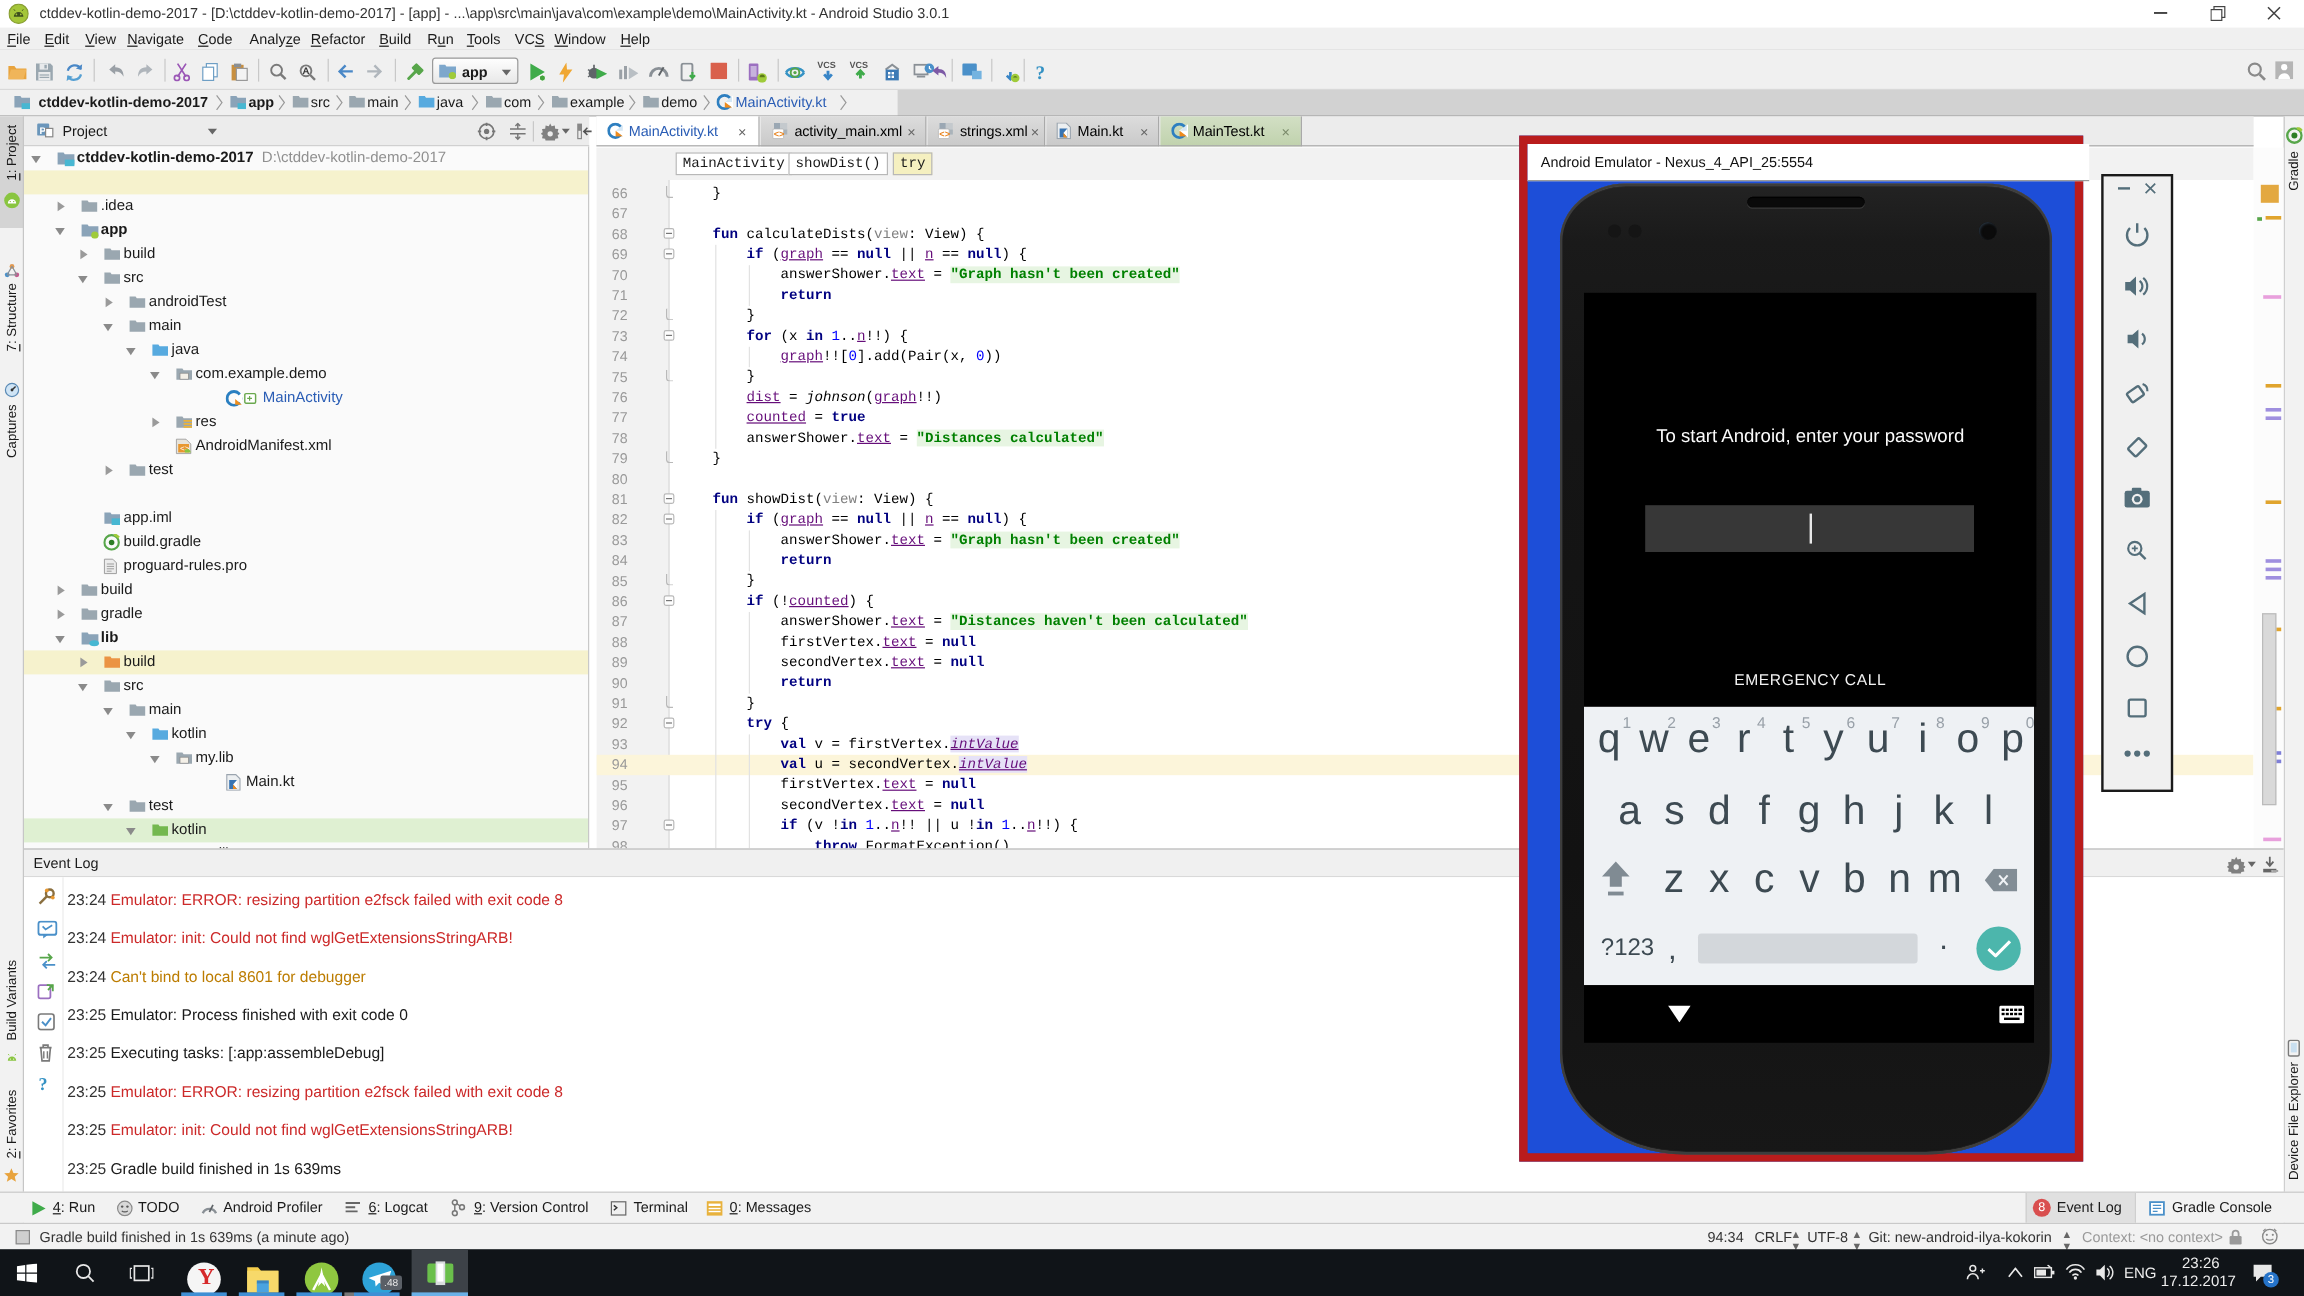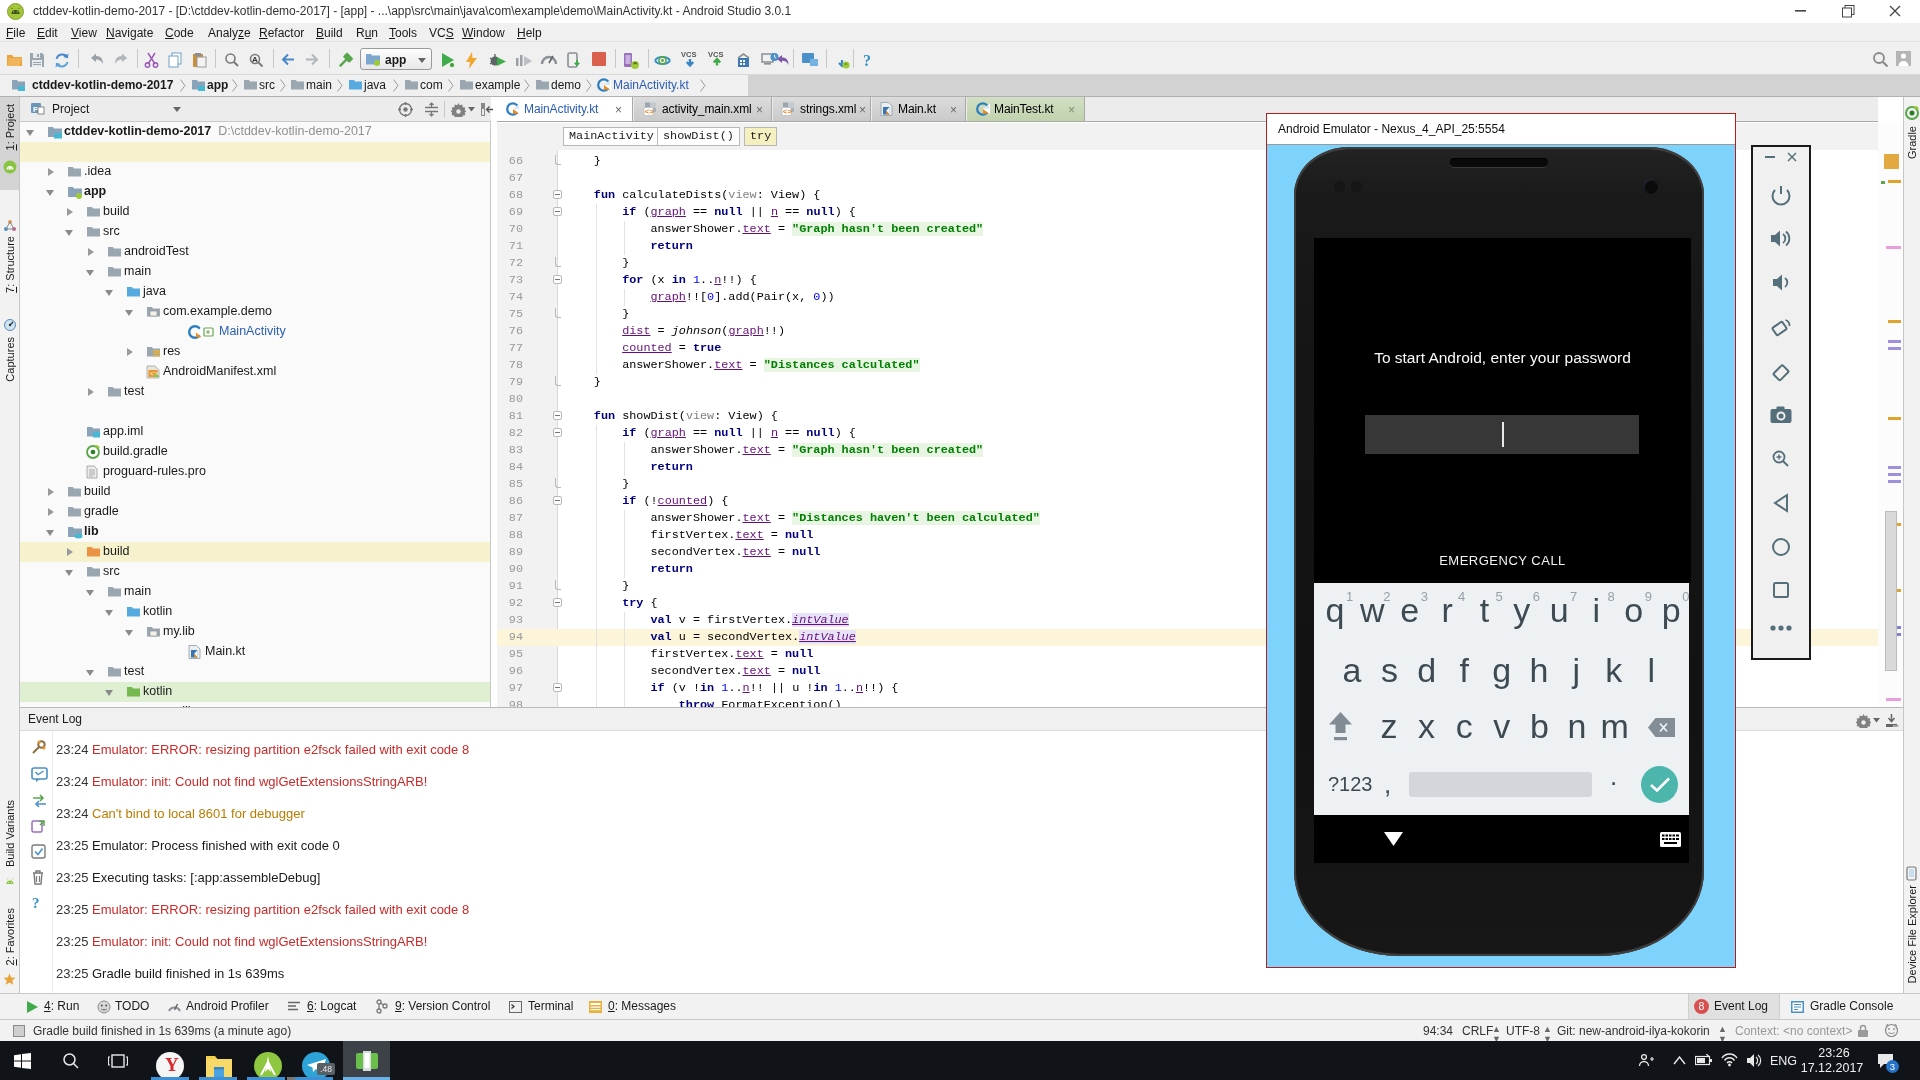--- a/index.html
+++ b/index.html
@@ -30,21 +30,21 @@
 .ticon{position:absolute;top:3px;width:16px;height:14px}
 
 #edtabs{left:497px;top:97px;width:1381px;height:25px;background:#ececec}
 .etab{position:absolute;top:0;height:25px;border-right:1px solid #a9a9a9;font-size:12px;letter-spacing:-0.1px}
 .etab .lab{position:absolute;top:5px;white-space:nowrap}
 .etab .x{position:absolute;top:6px;font-size:12px;color:#666}
 #edcrumbs{left:497px;top:123px;width:1381px;height:27px;background:#f2f2f2}
 .chip{position:absolute;top:4px;height:19px;border:1px solid #b8b8b8;background:#fff;font-family:"Liberation Mono",monospace;font-size:11.8px;color:#1a1a1a;line-height:17px;padding:0 5px}
 #codearea{left:497px;top:150px;width:1381px;height:557px;background:#fff;overflow:hidden}
 #gutter{position:absolute;left:0;top:0;width:61px;height:557px;background:#f2f2f2;border-right:1px solid #d9d9d9}
-.lno{position:absolute;left:0;width:26px;text-align:right;font-family:Liberation Mono, monospace;font-size:11.8px;color:#999;line-height:17px}
+.lno{position:absolute;left:0;width:26px;text-align:right;font-family:Liberation Sans, sans-serif;font-size:11.8px;color:#999;line-height:17px}
 .cl{position:absolute;left:68.5px;font-family:"Liberation Mono",monospace;font-size:11.8px;line-height:17px;color:#000;white-space:pre}
 .k{color:#000080;font-weight:bold}
 .s{color:#008000;font-weight:bold;background:#e7f5e2}
 .p{color:#660e7a;text-decoration:underline}
 .pi{color:#660e7a;font-style:italic;text-decoration:underline;background:#e6e2f7}
 .nb{color:#0000ff}
 .gy{color:#808080}
 .itl{font-style:italic}
 .guide{position:absolute;width:1px;background:#e2e2e2}
 #curline{position:absolute;left:0;top:479px;width:1381px;height:17px;background:#fcf5da}
@@ -62,21 +62,21 @@
 .evmsg{position:absolute;left:36px}
 .err{color:#cc2929}
 .wrn{color:#bc7c00}
 .inf{color:#1a1a1a}
 
 #twbar{left:0;top:993px;width:1920px;height:26px;background:#f2f2f2;border-top:1px solid #c9c9c9;font-size:12px;color:#1a1a1a}
 .twi{position:absolute;top:5px;white-space:nowrap}
 #statusbar{left:0;top:1019px;width:1920px;height:22px;background:#f2f2f2;border-top:1px solid #c9c9c9;font-size:12px;color:#333}
 #taskbar{left:0;top:1041px;width:1920px;height:39px;background:#101418}
 
-#emu{left:1266px;top:113px;width:470px;height:855px;background:#7dd3fc;border:1px solid #b91c1c}
+#emu{left:1266px;top:113px;width:470px;height:855px;background:#1d4ed8;border:7px solid #b91c1c}
 #emutitle{position:absolute;left:0;top:0;width:468px;height:31px;background:#fff;border-bottom:1px solid #9a9a9a;font-size:12px;color:#111}
 #phone{position:absolute;left:27px;top:33px;width:410px;height:809px;background:linear-gradient(180deg,#232323 0%,#1a1a1a 6%,#151515 25%,#121212 70%,#171717 100%);border-radius:55px 55px 105px 105px / 48px 48px 85px 85px;box-shadow:inset 0 0 0 2px #3d3d3d, inset 0 2px 1px #6e6e6e, inset 0 -2px 1px #606060}
 #screen{position:absolute;left:47px;top:124px;width:377px;height:345px;background:#000}
 #kbd{position:absolute;left:47px;top:469px;width:375px;height:232px;background:#eef1f4}
 .key{position:absolute;color:#3d4a52;font-size:34px;line-height:34px}
 .dig{position:absolute;color:#98a0a8;font-size:13px}
 #emunav{position:absolute;left:47px;top:701px;width:375px;height:48px;background:#000}
 
 #etb{left:1751px;top:145px;width:60px;height:515px;background:#f0f0f0;border:2px solid #1a1a1a}
 .eicon{position:absolute;left:50%;transform:translateX(-50%)}

